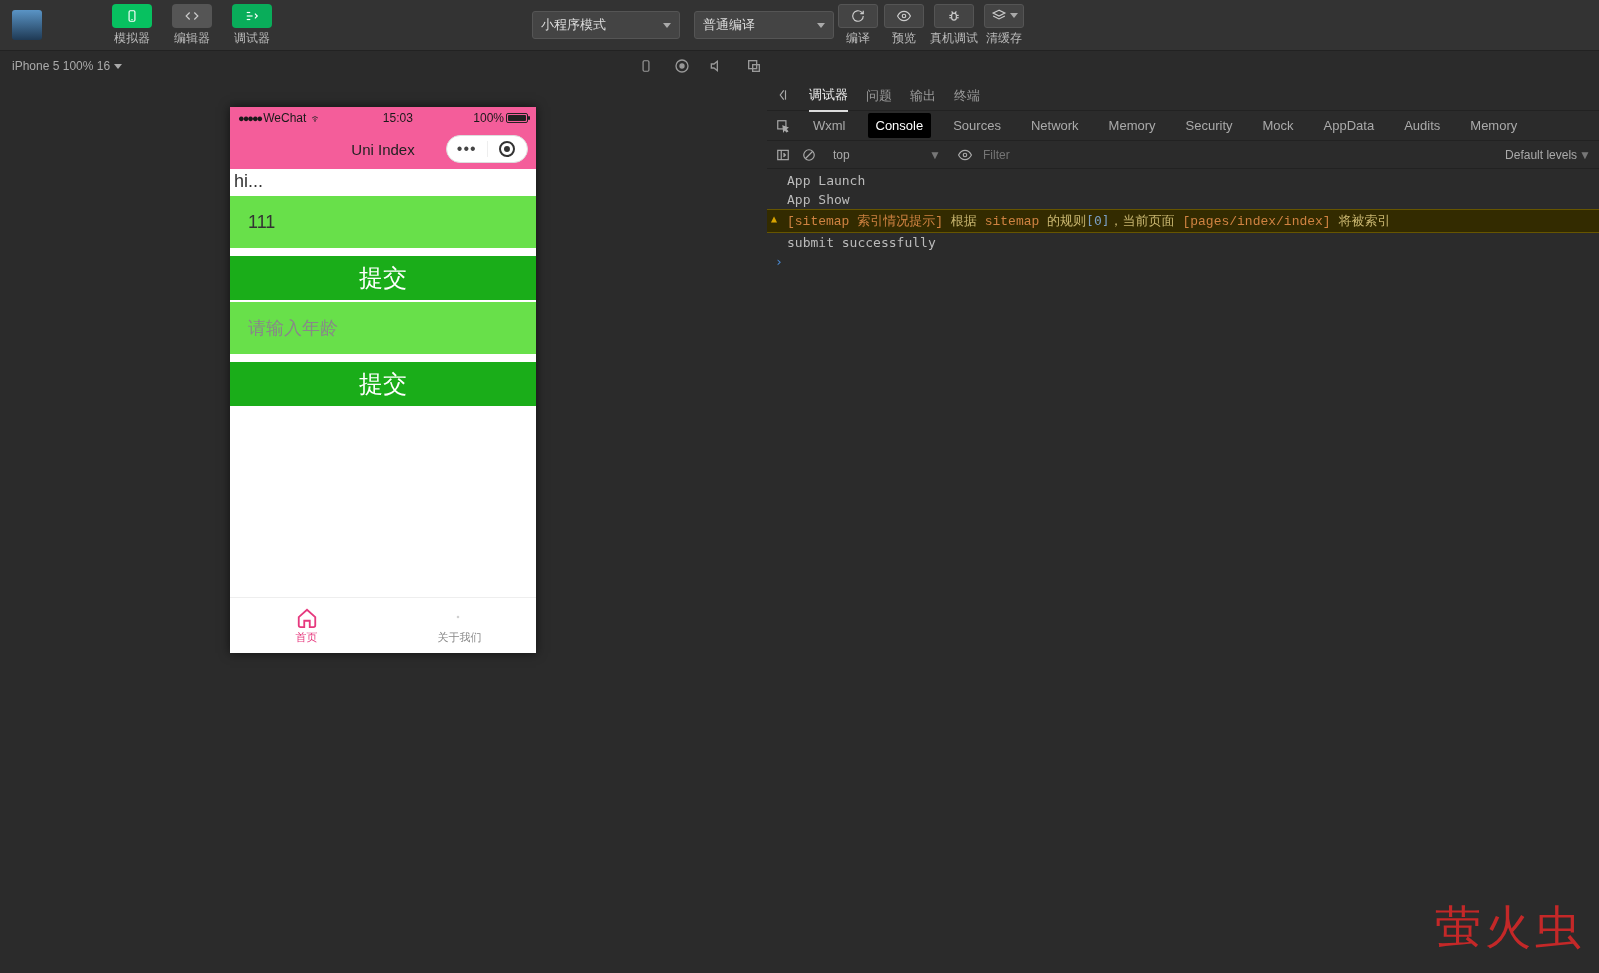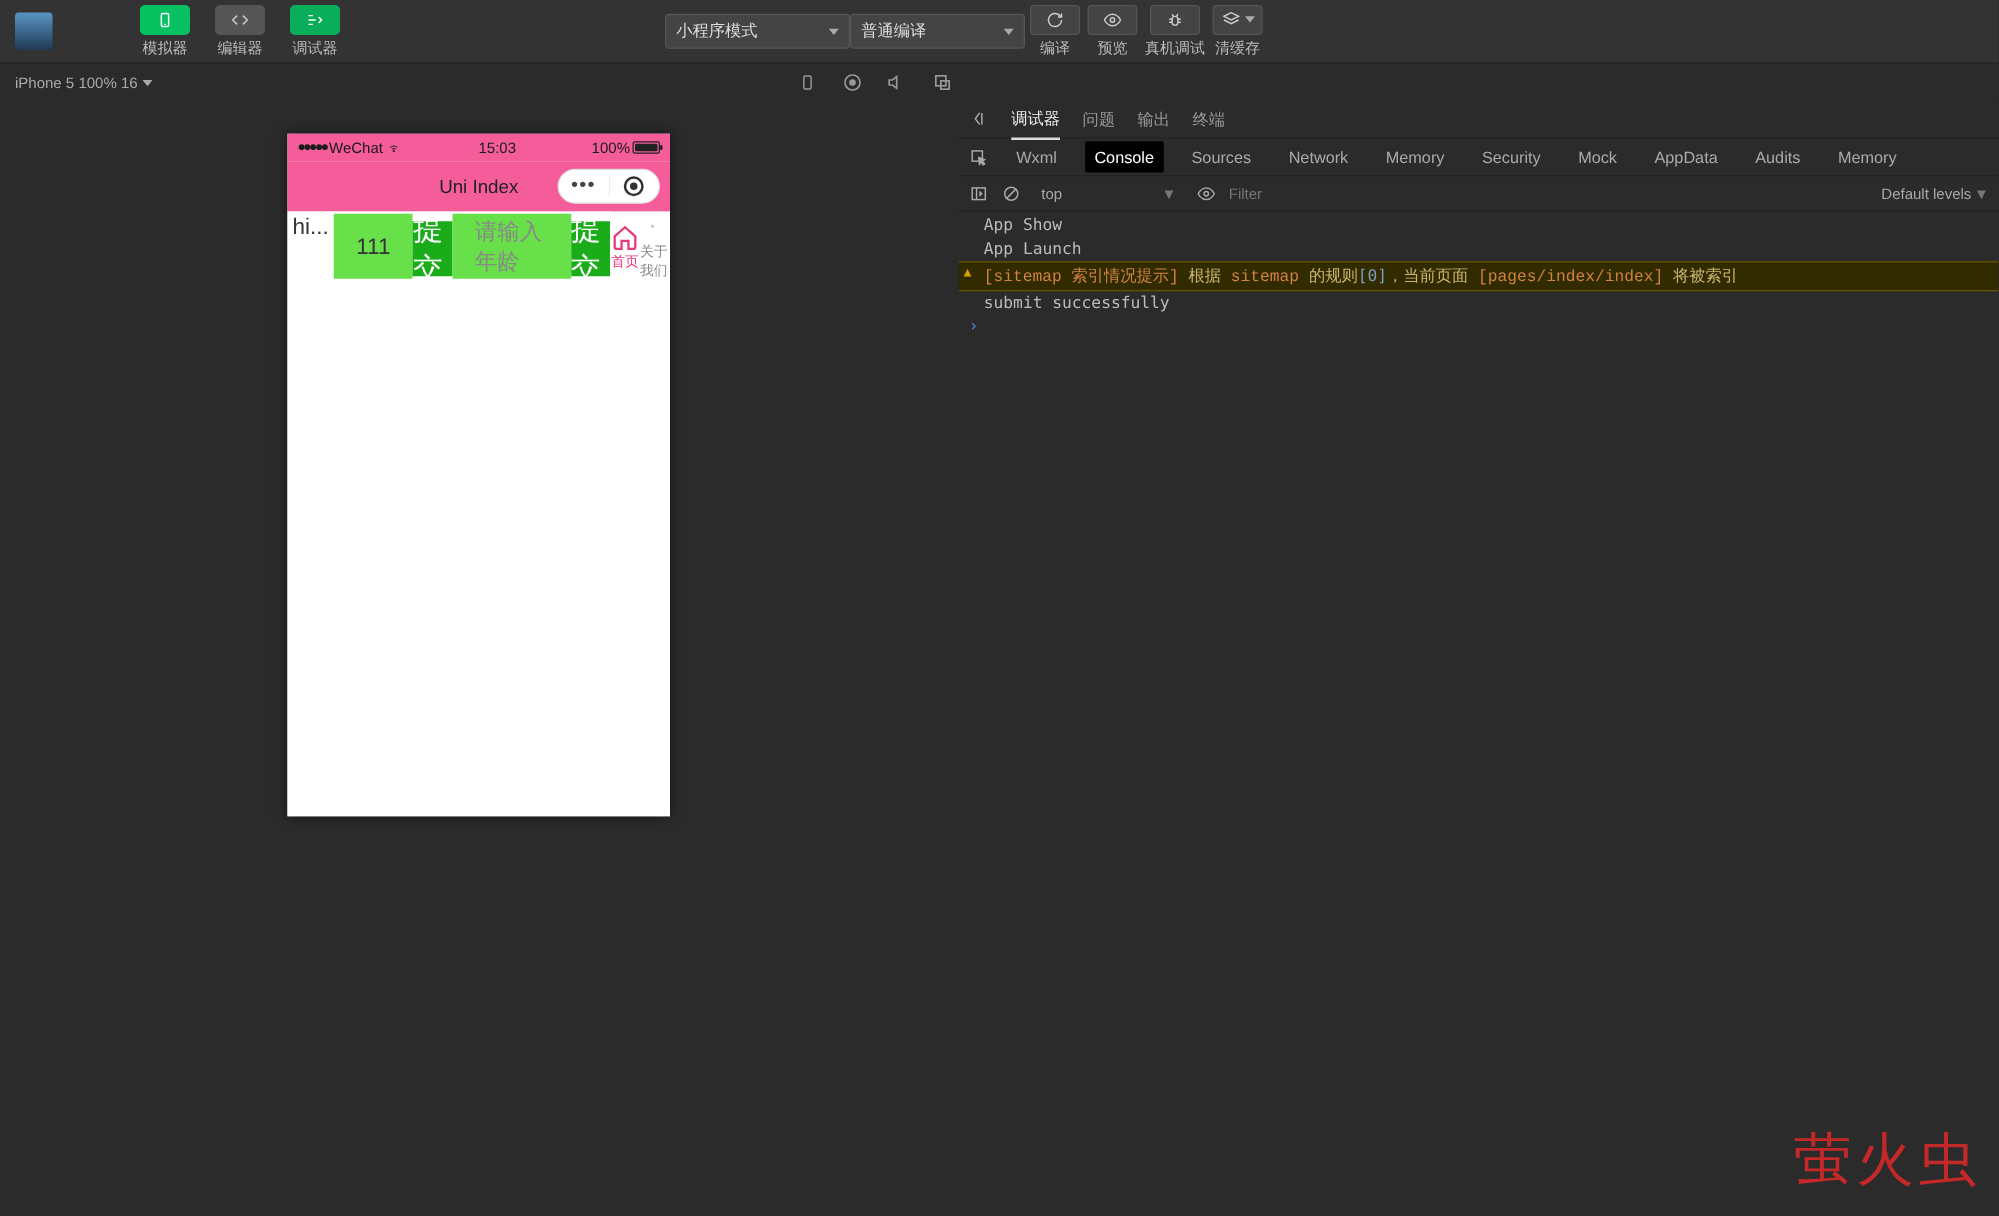--- a/index.html
+++ b/index.html
@@ -55,21 +55,21 @@
       border: 1px solid #555;
       border-radius: 3px;
       display: flex;
       align-items: center;
       padding: 0 8px;
       font-size: 13px;
       color: #ddd;
       justify-content: space-between;
       cursor: pointer;
     }
-    .dd1 { width: 148px; }
+    .dd1 { width: 148px; margin-right: 14px; }
     .dd2 { width: 140px; margin-right: 4px; }
     .caret { width: 0; height: 0; border-left: 4px solid transparent; border-right: 4px solid transparent; border-top: 5px solid #aaa; }
     .toolbar-right { display: flex; gap: 6px; align-items: center; }
     .tr-group { display: flex; flex-direction: column; align-items: center; gap: 2px; }
     .tr-btn {
       width: 40px; height: 24px;
       background: #444; border: 1px solid #555;
       border-radius: 3px;
       display: flex; align-items: center; justify-content: center;
       font-size: 14px; color: #ccc; cursor: pointer;
@@ -149,21 +149,21 @@
       border: 1px solid #ddd;
       border-radius: 14px;
       display: flex;
       align-items: center;
     }
     .capsule .half { flex: 1; display: flex; align-items: center; justify-content: center; cursor: pointer; }
     .capsule .more { font-size: 16px; letter-spacing: 1px; color: #444; }
     .capsule .divider { width: 1px; height: 16px; background: #eee; }
     .capsule .close-ring { width: 16px; height: 16px; border: 2px solid #333; border-radius: 50%; position: relative; }
     .capsule .close-ring::after { content: ""; width: 6px; height: 6px; background: #333; border-radius: 50%; position: absolute; left: 3px; top: 3px; }
-    .sim-content { flex: 1; background: #fff; display: flex; }
+    .sim-content { flex: 1; background: #fff; display: flex; flex-direction: column; }
     .sim-hi { font-size: 18px; padding: 2px 4px; color: #333; }
     .sim-input-green {
       background: #68e04a;
       height: 52px;
       display: flex; align-items: center;
       padding: 0 18px;
       font-size: 18px;
       color: #333;
       margin-top: 2px;
     }
@@ -541,22 +541,22 @@
             <circle cx="12" cy="12" r="3"></circle>
           </svg>
       </div>
       <input class="ct-filter" placeholder="Filter" style="">
       <div class="ct-levels">
         <span>Default levels</span>
         <span style="color:#777">▼</span>
       </div>
     </div>
     <div class="console-body">
+      <div class="log-line">App Launch</div>
       <div class="log-line">App Show</div>
-      <div class="log-line">App Launch</div>
       <div class="log-line log-warn"><span class="tok-orange">[sitemap 索引情况提示]</span><span> 根据 </span><span class="tok-orange">sitemap</span><span> 的规则</span><span class="tok-blue">[0]</span><span>，当前页面 </span><span class="tok-orange">[pages/index/index]</span><span> 将被索引</span></div>
       <div class="log-line">submit successfully</div>
       <div class="prompt-line">›</div>
     </div>
   </div>
 </div>
 
 <div class="watermark">萤火虫</div>
 
 </body></html>

